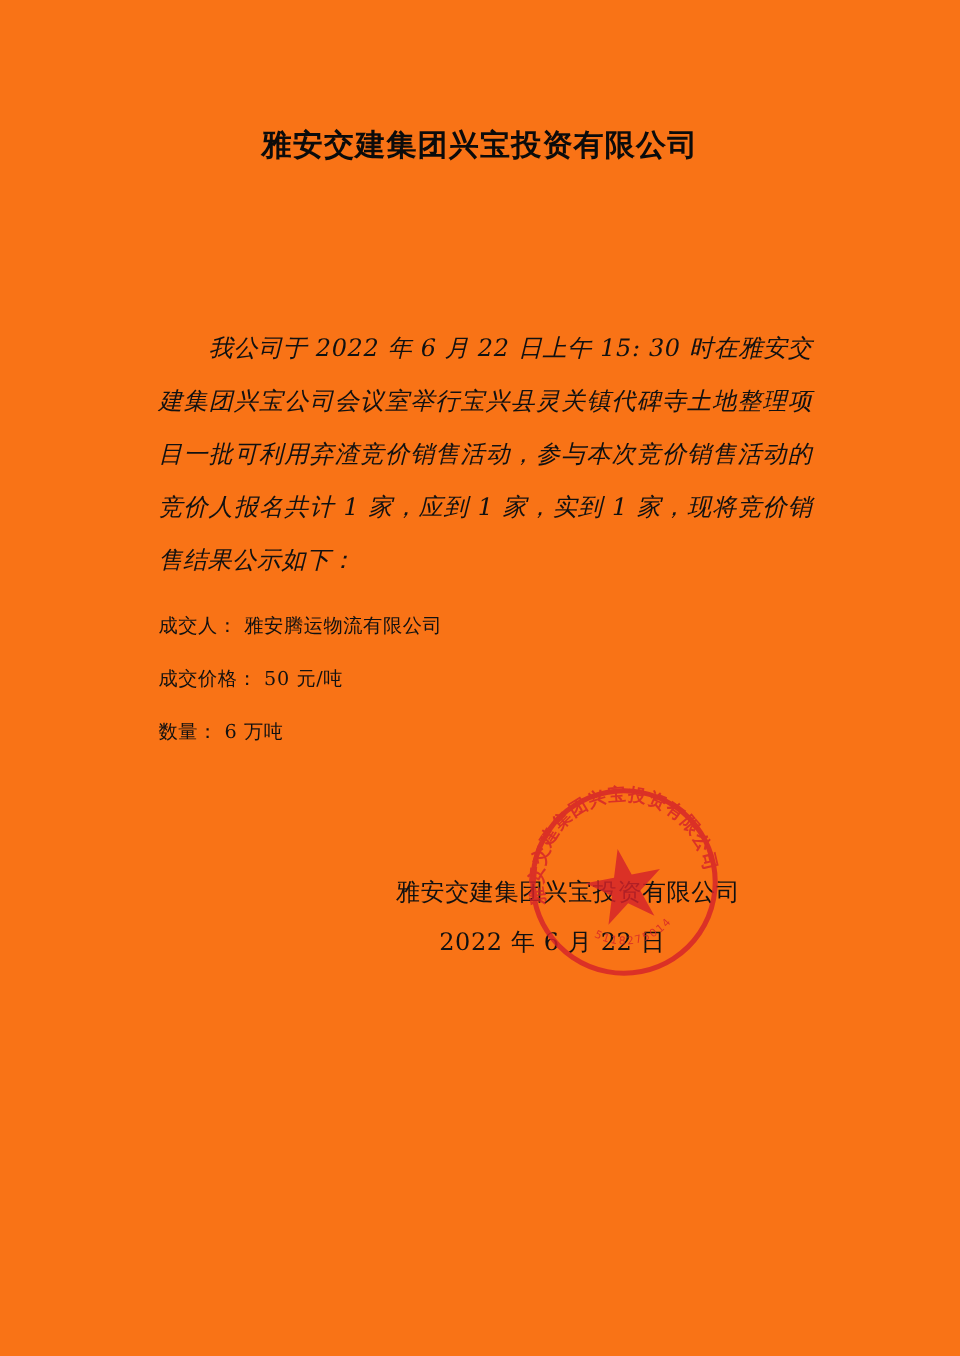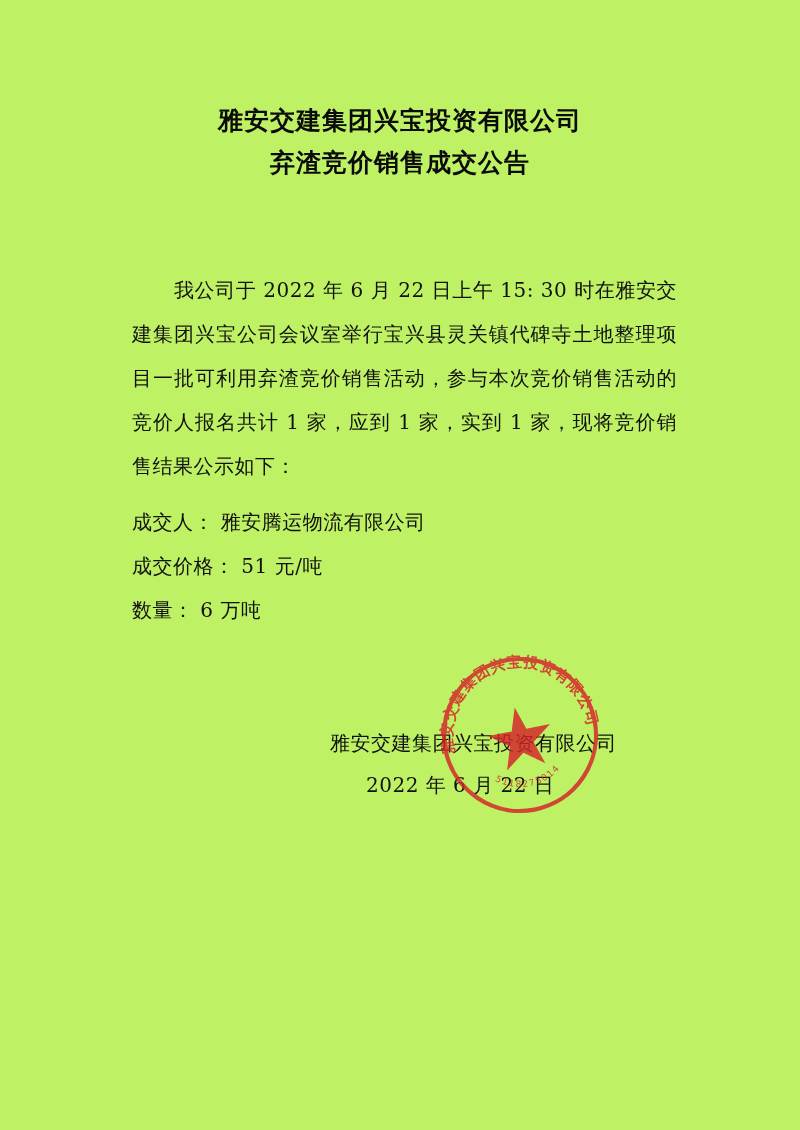--- a/index.html
+++ b/index.html
@@ -12,21 +12,21 @@
     height: 1130px;
     position: relative;
     font-family: "DejaVu Serif", "Liberation Serif", serif;
     color: #111111;
     overflow: hidden;
   }
 
   .page {
     position: absolute;
     inset: 0;
-    background: #bef264;
+    background: #f97316;
   }
 
   
   .title-block {
     position: absolute;
     top: 100px;
     left: 70px;
     width: 660px;
     text-align: center;
   }
@@ -47,26 +47,27 @@
     left: 132px;
     width: 545px;
   }
   .para {
     font-size: 20px;
     line-height: 44px;
     text-align: justify;
     text-justify: inter-ideograph;
     color: #111111;
     letter-spacing: 0.5px;
+    font-style: italic;
   }
   .para.indent {
     text-indent: 42px;
   }
   .detail-line {
-    font-size: 20px;
+    font-size: 16px;
     line-height: 44px;
     color: #111111;
     letter-spacing: 0.5px;
     white-space: nowrap;
   }
   .detail-list {
     margin-top: 12px;
   }
 
   
@@ -121,28 +122,27 @@
     letter-spacing: 1.5px;
   }
 </style>
 </head>
 <body>
 
 <div class="page">
 
   <div class="title-block">
     <div class="title-line">雅安交建集团兴宝投资有限公司</div>
-    <div class="title-line">弃渣竞价销售成交公告</div>
   </div>
 
   <div class="body-block">
     <div class="para indent">我公司于 2022 年 6 月 22 日上午 15: 30 时在雅安交建集团兴宝公司会议室举行宝兴县灵关镇代碑寺土地整理项目一批可利用弃渣竞价销售活动，参与本次竞价销售活动的竞价人报名共计 1 家，应到 1 家，实到 1 家，现将竞价销售结果公示如下：</div>
     <div class="detail-list">
       <div class="detail-line">成交人：  雅安腾运物流有限公司</div>
-      <div class="detail-line">成交价格：  51 元/吨</div>
+      <div class="detail-line">成交价格：  50 元/吨</div>
       <div class="detail-line">数量：  6 万吨</div>
     </div>
   </div>
 
   <div class="sign-block">
     <div class="sign-line">雅安交建集团兴宝投资有限公司</div>
     <div class="sign-line sign-date">2022 年 6 月 22 日</div>
   </div>
 
   <div class="seal">

